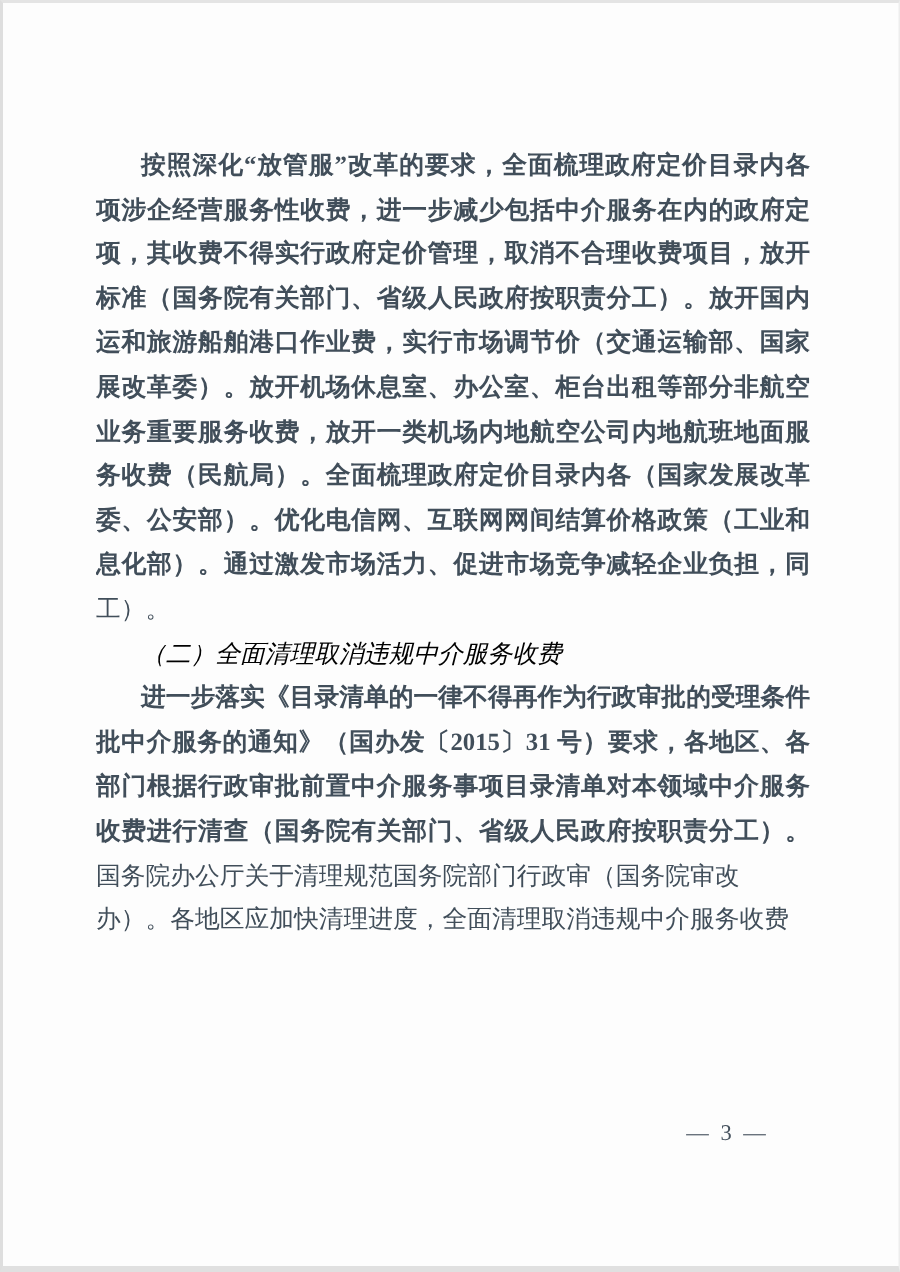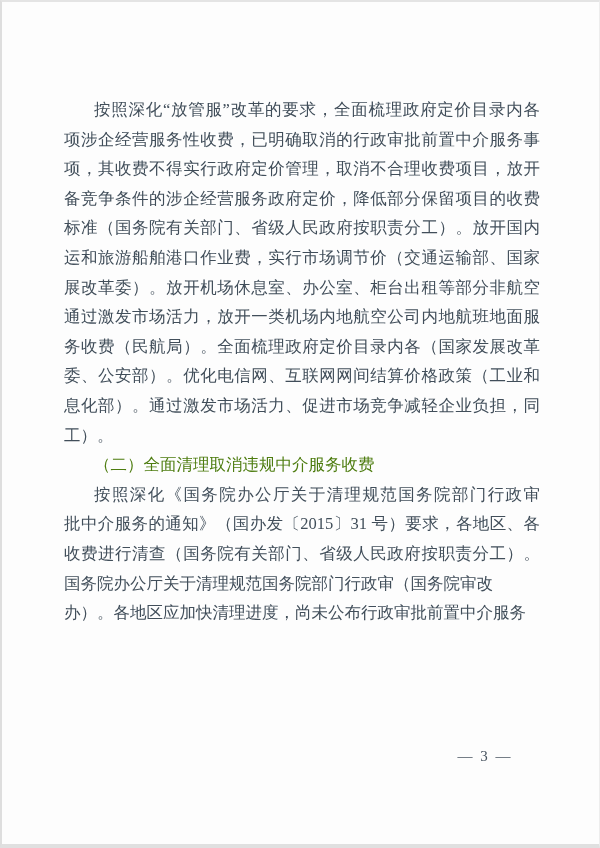--- a/index.html
+++ b/index.html
@@ -35,59 +35,61 @@
   .line {
     height: 29.6px;
     line-height: 29.6px;
     white-space: normal;
     overflow: hidden;
   }
   
   .j {
     text-align: justify;
     text-align-last: justify;
+    font-weight: bold;
   }
   
   .indent {
     text-indent: 30px;
   }
   
   .heading {
-    color: #4d7c0f;
+    color: #000000;
+    font-style: italic;
   }
   .page-number {
     position: absolute;
     top: 746px;
     left: 448px;
     width: 70px;
     color: #46525e;
     font-size: 15px;
     letter-spacing: 2px;
     text-align: center;
     white-space: nowrap;
   }
 </style>
 </head>
 <body>
 
 <div class="page">
   <div class="text-block">
     <div class="line j indent">按照深化“放管服”改革的要求，全面梳理政府定价目录内各</div>
-    <div class="line j">项涉企经营服务性收费，已明确取消的行政审批前置中介服务事</div>
+    <div class="line j">项涉企经营服务性收费，进一步减少包括中介服务在内的政府定</div>
     <div class="line j">项，其收费不得实行政府定价管理，取消不合理收费项目，放开具</div>
-    <div class="line j">备竞争条件的涉企经营服务政府定价，降低部分保留项目的收费</div>
     <div class="line j">标准（国务院有关部门、省级人民政府按职责分工）。放开国内客</div>
     <div class="line j">运和旅游船舶港口作业费，实行市场调节价（交通运输部、国家发</div>
     <div class="line j">展改革委）。放开机场休息室、办公室、柜台出租等部分非航空性</div>
-    <div class="line j">通过激发市场活力，放开一类机场内地航空公司内地航班地面服</div>
+    <div class="line j">业务重要服务收费，放开一类机场内地航空公司内地航班地面服</div>
     <div class="line j">务收费（民航局）。全面梳理政府定价目录内各（国家发展改革</div>
     <div class="line j">委、公安部）。优化电信网、互联网网间结算价格政策（工业和信</div>
     <div class="line j">息化部）。通过激发市场活力、促进市场竞争减轻企业负担，同步</div>
     <div class="line">工）。</div>
     <div class="line indent heading">（二）全面清理取消违规中介服务收费</div>
-    <div class="line j indent">按照深化《国务院办公厅关于清理规范国务院部门行政审</div>
+    <div class="line j indent">进一步落实《目录清单的一律不得再作为行政审批的受理条件</div>
     <div class="line j">批中介服务的通知》（国办发〔2015〕31 号）要求，各地区、各有关</div>
+    <div class="line j">部门根据行政审批前置中介服务事项目录清单对本领域中介服务</div>
     <div class="line j">收费进行清查（国务院有关部门、省级人民政府按职责分工）。公</div>
     <div class="line">国务院办公厅关于清理规范国务院部门行政审（国务院审改</div>
-    <div class="line">办）。各地区应加快清理进度，尚未公布行政审批前置中介服务</div>
+    <div class="line">办）。各地区应加快清理进度，全面清理取消违规中介服务收费</div>
   </div>
   <div class="page-number">— 3 —</div>
 </div>
 
 </body></html>

